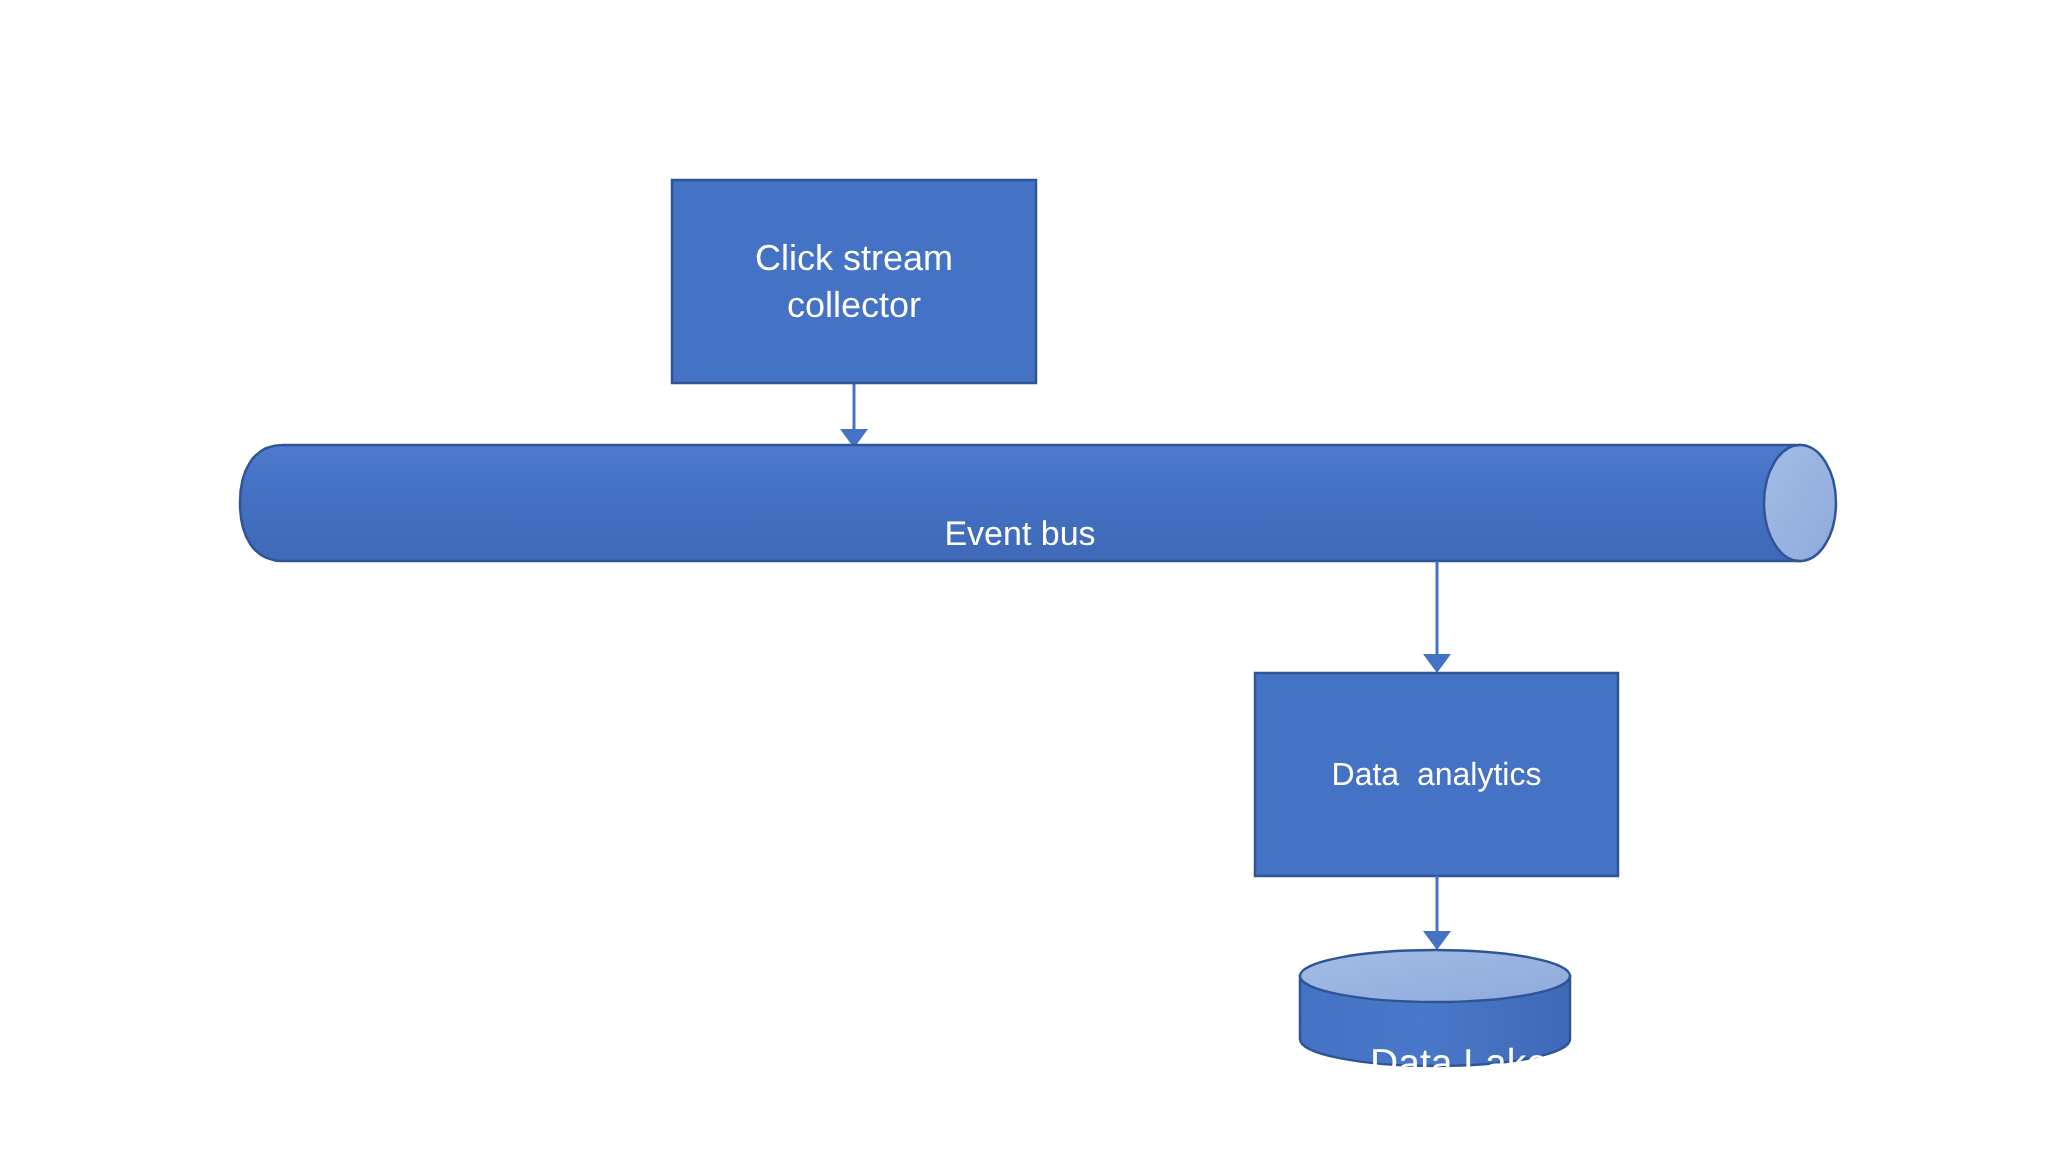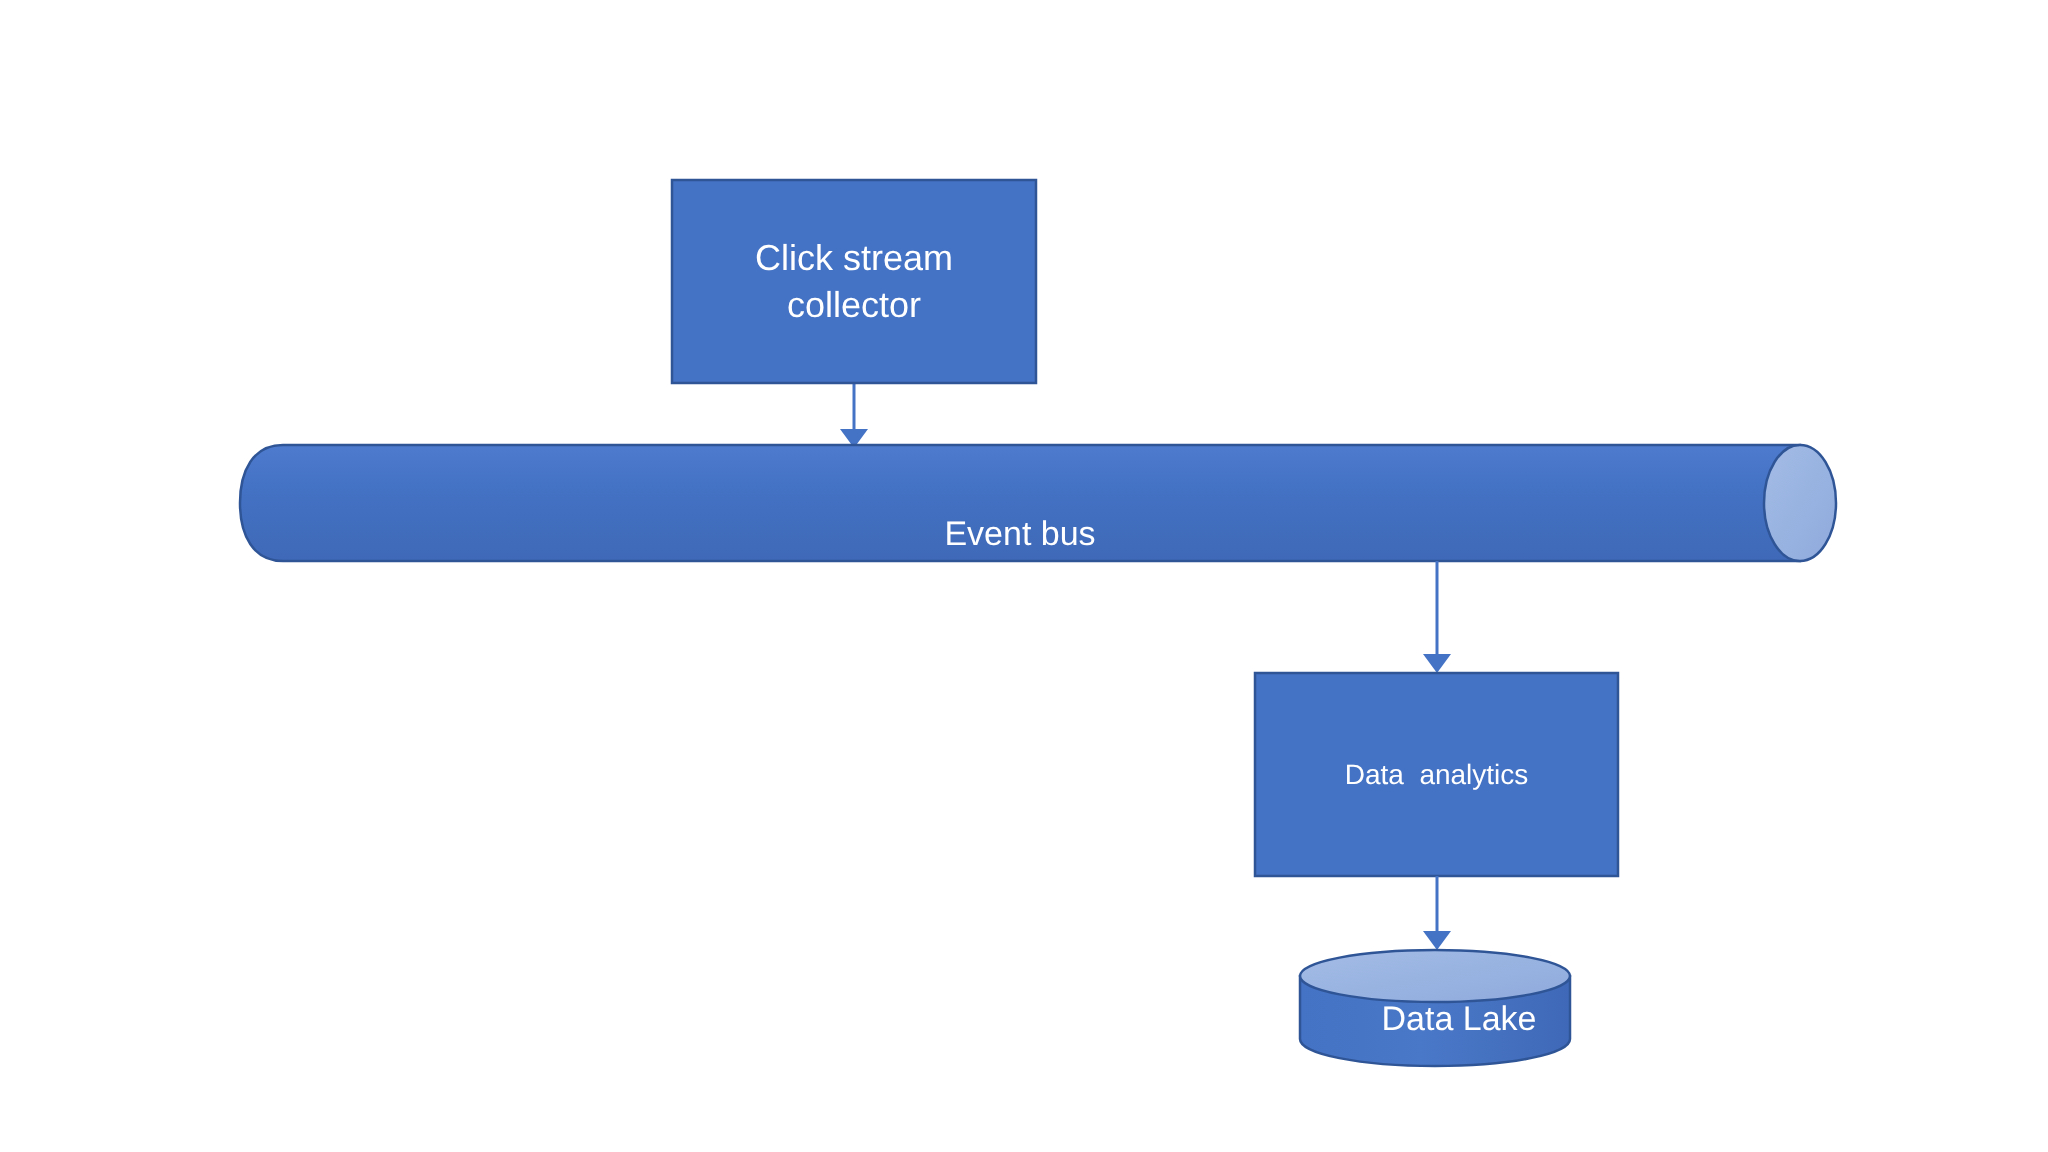--- a/index.html
+++ b/index.html
@@ -58,29 +58,29 @@
     height: 116px;
     font-size: 34px;
     margin-top: 32px;
   }
   
   #label-data-analytics {
     left: 1255px;
     top: 673px;
     width: 363px;
     height: 203px;
-    font-size: 28px;
+    font-size: 32px;
   }
   
   #label-data-lake {
     left: 1300px;
-    top: 985px;
+    top: 1029px;
     width: 270px;
     height: 70px;
-    font-size: 34px;
+    font-size: 39px;
     padding-left: 24px;
   }
 </style>
 </head>
 <body>
 
 <div id="canvas">
 
   <svg id="diagram-svg" viewBox="0 0 2048 1152" xmlns="http://www.w3.org/2000/svg">
     <defs>

